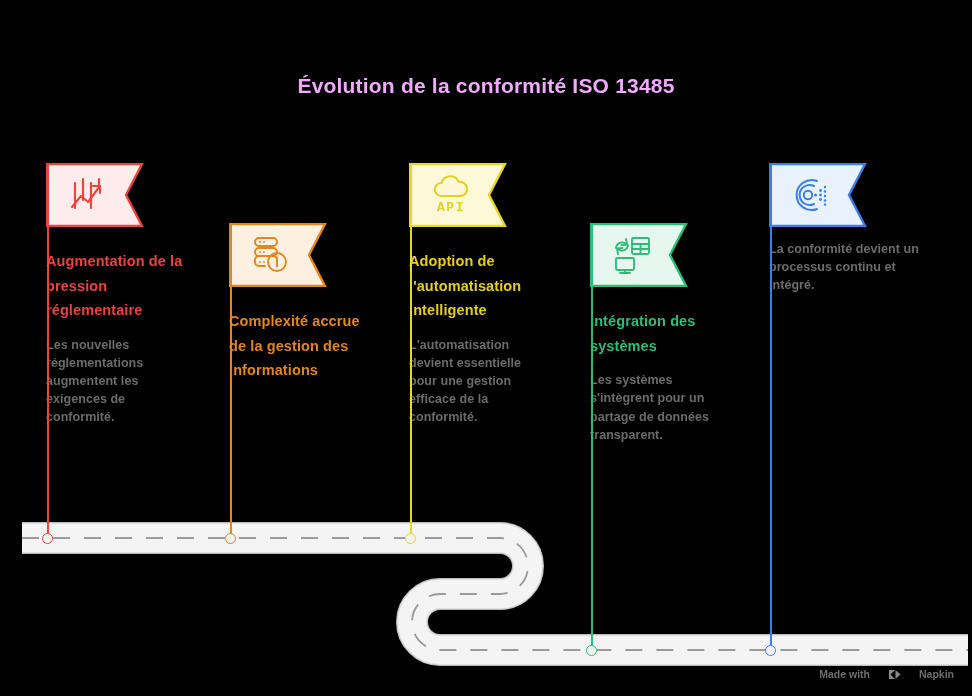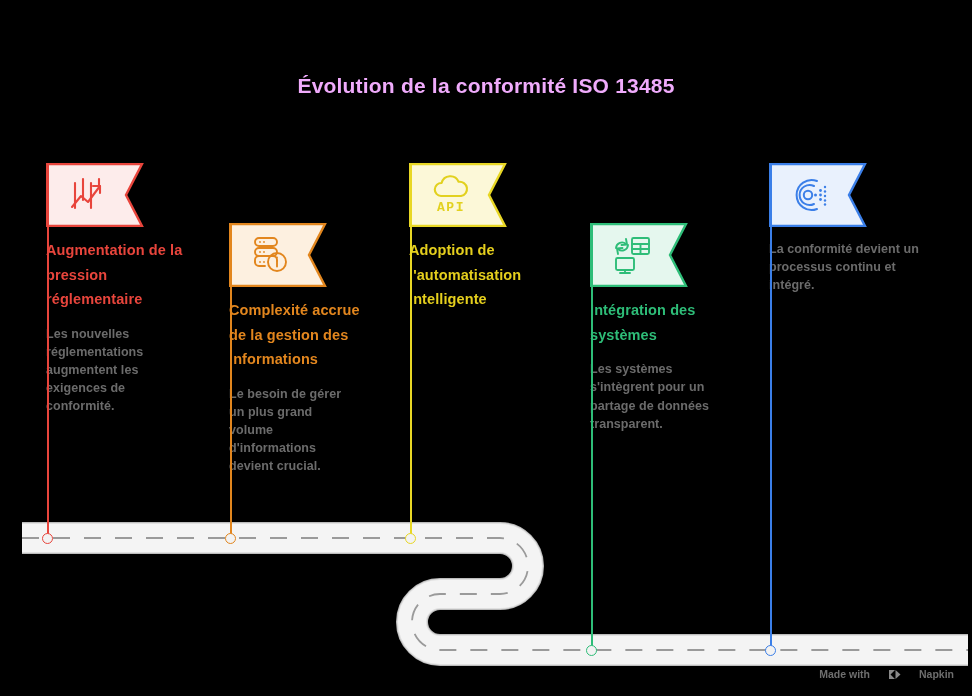--- a/index.html
+++ b/index.html
@@ -54,21 +54,21 @@
     position: absolute;
     left: 0;
     top: 0;
     width: 84px;
     height: 64px;
     display: flex;
     align-items: center;
     justify-content: center;
   }
   .m-heading {
-    margin-top: 11px;
+    margin-top: 22px;
     font-size: 14.5px;
     font-weight: bold;
     line-height: 1.7;
     letter-spacing: 0.1px;
   }
   .m-body {
     margin-top: 13px;
     font-size: 12.5px;
     font-weight: bold;
     line-height: 1.45;
@@ -168,38 +168,38 @@
         <circle cx="14" cy="18" r="0.9" fill="#e2861e" stroke="none"></circle>
         <circle cx="10" cy="28" r="0.9" fill="#e2861e" stroke="none"></circle>
         <circle cx="14" cy="28" r="0.9" fill="#e2861e" stroke="none"></circle>
         <circle cx="27" cy="28" r="9"></circle>
         <circle cx="27" cy="23.5" r="0.9" fill="#e2861e" stroke="none"></circle>
         <line x1="27" y1="26.5" x2="27" y2="32.5"></line>
       </svg>
     </span>
   </div>
   <div class="m-heading" style="color:#e2861e; width:132px;">Complexité accrue de la gestion des informations</div>
-  <div class="m-body" style="width:124px;">Le besoin de gérer un plus grand volume d'informations devient crucial.</div>
 </div>
 <div class="stem" style="left:230px; top:223px; height:315px; background:#e2861e;"></div>
 <span class="stem-dot" style="left:225px; top:533px; color:#e2861e;"></span>
 
 <div class="milestone" style="left:409px; top:163px;">
   <div class="flag">
     <svg width="98" height="64" viewBox="0 0 98 64">
       <path d="M1 1 H96 L80 32 L96 63 H1 Z" fill="#fcf8d8" stroke="#e8d725" stroke-width="2.4" stroke-linejoin="miter"></path>
     </svg>
     <span class="glyph">
       <svg width="44" height="42" viewBox="0 0 44 42" fill="none" stroke="#e2d11f" stroke-width="2.1" stroke-linecap="round" stroke-linejoin="round">
         <path d="M12 22 a6.5 6.5 0 0 1 0.6 -13 a9 9 0 0 1 17 -1.2 a6.5 6.5 0 0 1 2.4 14.2 Z"></path>
         <text x="22" y="37" font-family="'Liberation Mono','DejaVu Sans Mono',monospace" font-size="13" font-weight="bold" fill="#e2d11f" stroke="none" text-anchor="middle" letter-spacing="1.5">API</text>
       </svg>
     </span>
   </div>
   <div class="m-heading" style="color:#e5cf1d; width:150px;">Adoption de l'automatisation intelligente</div>
+  <div class="m-body" style="width:122px;">L'automatisation devient essentielle pour une gestion efficace de la conformité.</div>
 </div>
 <div class="stem" style="left:410px; top:163px; height:375px; background:#e8d725;"></div>
 <span class="stem-dot" style="left:405px; top:533px; color:#e8d725;"></span>
 
 <div class="milestone" style="left:590px; top:223px;">
   <div class="flag">
     <svg width="98" height="64" viewBox="0 0 98 64">
       <path d="M1 1 H96 L80 32 L96 63 H1 Z" fill="#e5f7ee" stroke="#2ebd78" stroke-width="2.4" stroke-linejoin="miter"></path>
     </svg>
     <span class="glyph">

